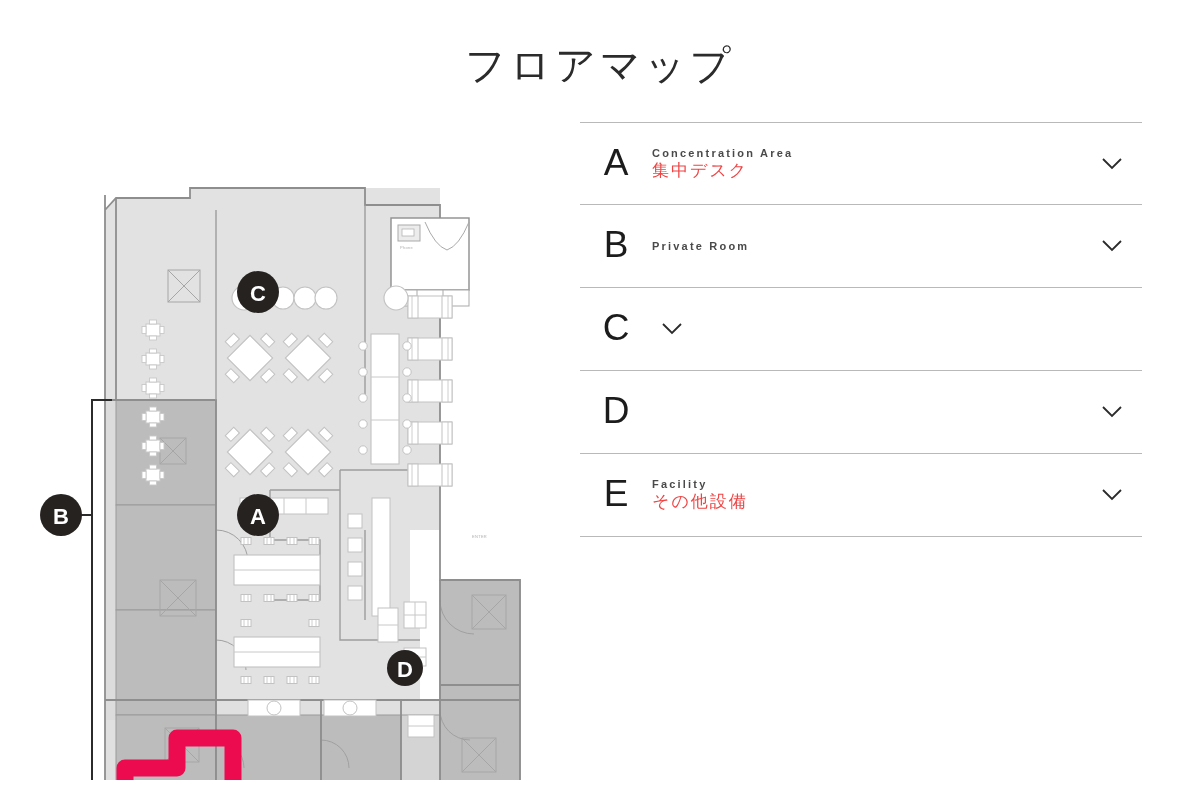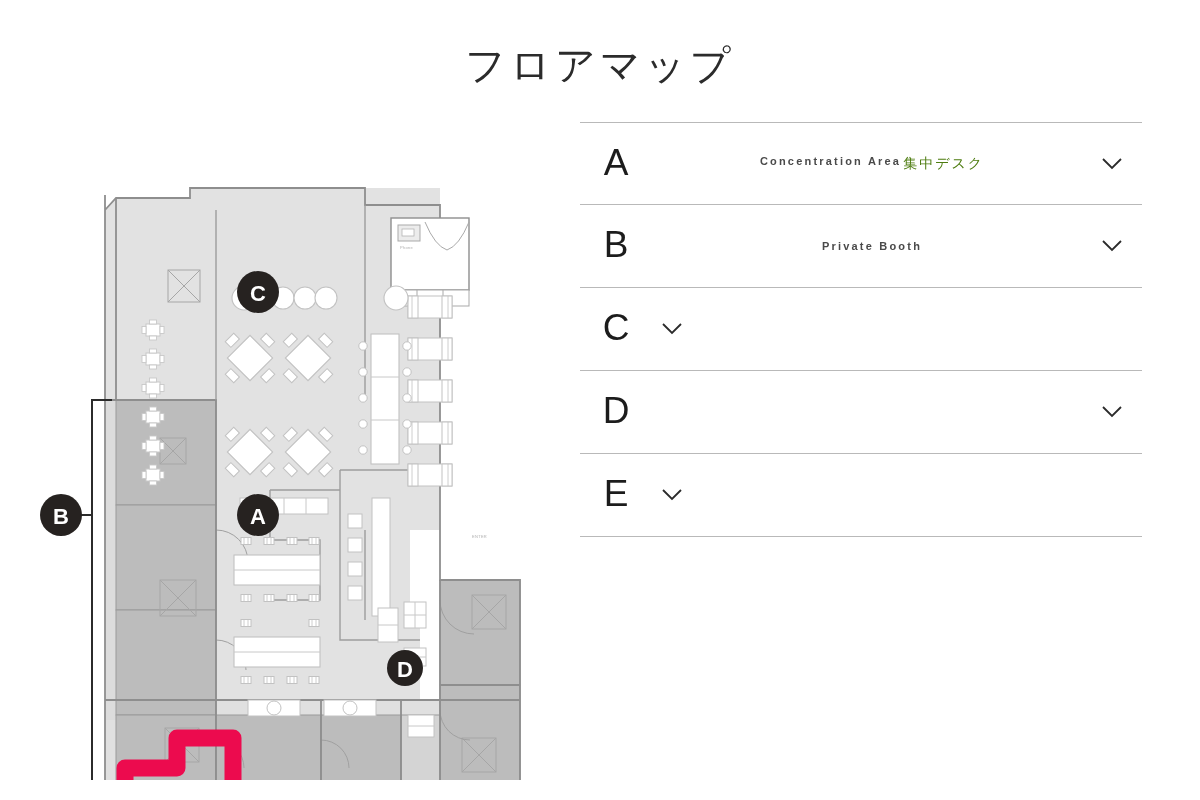--- a/index.html
+++ b/index.html
@@ -49,36 +49,35 @@
     text-align: center;
     font-size: 37px;
     font-weight: 400;
     color: #1c1c1c;
     line-height: 1;
     padding-bottom: 3px;
   }
   .legend-texts {
     flex: 1 1 auto;
     display: flex;
-    flex-direction: row;
+    flex-direction: column;
     justify-content: center;
     gap: 2px;
-    text-align: center;
   }
   .legend-en {
     font-size: 11px;
     letter-spacing: 2.2px;
     color: #4a4a4a;
     font-weight: 700;
     line-height: 1.1;
   }
   .legend-ja {
-    font-size: 14px;
+    font-size: 17px;
     letter-spacing: 2px;
-    color: #4d7c0f;
+    color: #ef4444;
     line-height: 1.15;
   }
   .legend-chevron {
     flex: 0 0 40px;
     width: 40px;
     display: flex;
     align-items: center;
     justify-content: center;
     margin-right: 10px;
   }
@@ -465,21 +464,21 @@
       <div class="legend-chevron">
         <svg width="20" height="12" viewBox="0 0 20 12">
             <path d="M1 1 L10 10 L19 1" fill="none" stroke="#2b2b2b" stroke-width="1.8"></path>
           </svg>
       </div>
     </div>
 
     <div class="legend-row">
       <div class="legend-letter">B</div>
       <div class="legend-texts">
-        <div class="legend-en">Private Booth</div>
+        <div class="legend-en">Private Room</div>
       </div>
       <div class="legend-chevron">
         <svg width="20" height="12" viewBox="0 0 20 12">
             <path d="M1 1 L10 10 L19 1" fill="none" stroke="#2b2b2b" stroke-width="1.8"></path>
           </svg>
       </div>
     </div>
 
     <div class="legend-row">
       <div class="legend-letter">C</div>
@@ -496,20 +495,24 @@
       </div>
       <div class="legend-chevron">
         <svg width="20" height="12" viewBox="0 0 20 12">
             <path d="M1 1 L10 10 L19 1" fill="none" stroke="#2b2b2b" stroke-width="1.8"></path>
           </svg>
       </div>
     </div>
 
     <div class="legend-row">
       <div class="legend-letter">E</div>
+      <div class="legend-texts">
+        <div class="legend-en">Facility</div>
+        <div class="legend-ja">その他設備</div>
+      </div>
       <div class="legend-chevron">
         <svg width="20" height="12" viewBox="0 0 20 12">
             <path d="M1 1 L10 10 L19 1" fill="none" stroke="#2b2b2b" stroke-width="1.8"></path>
           </svg>
       </div>
     </div>
 
   </div>
 </div>
 

